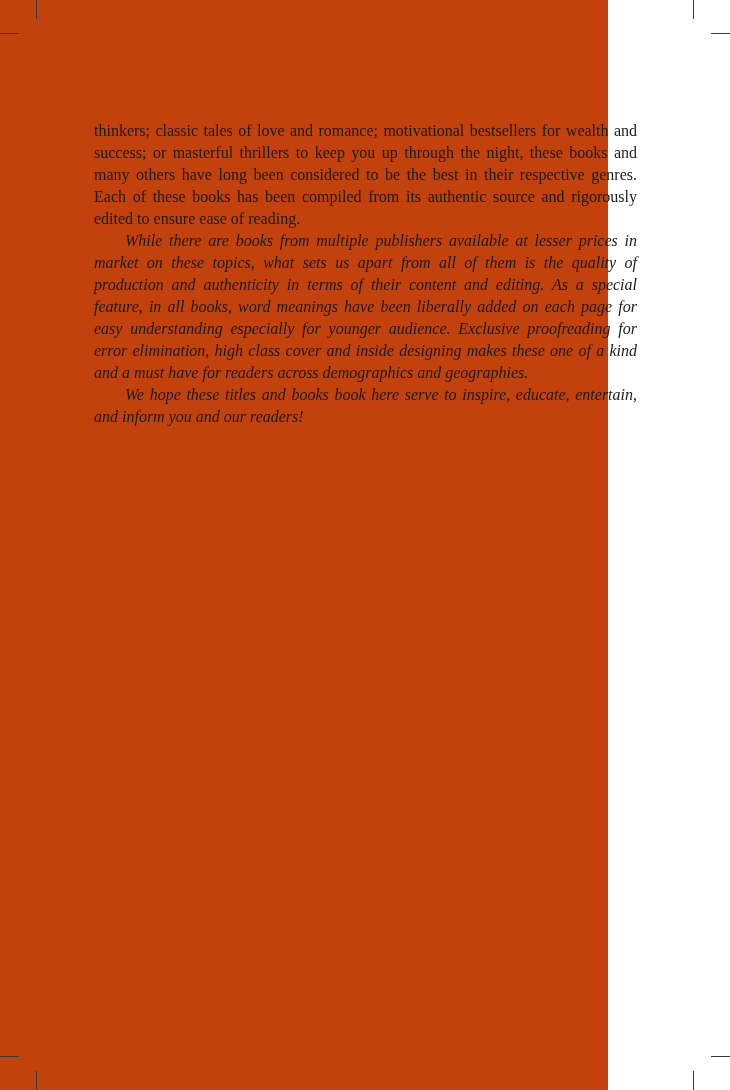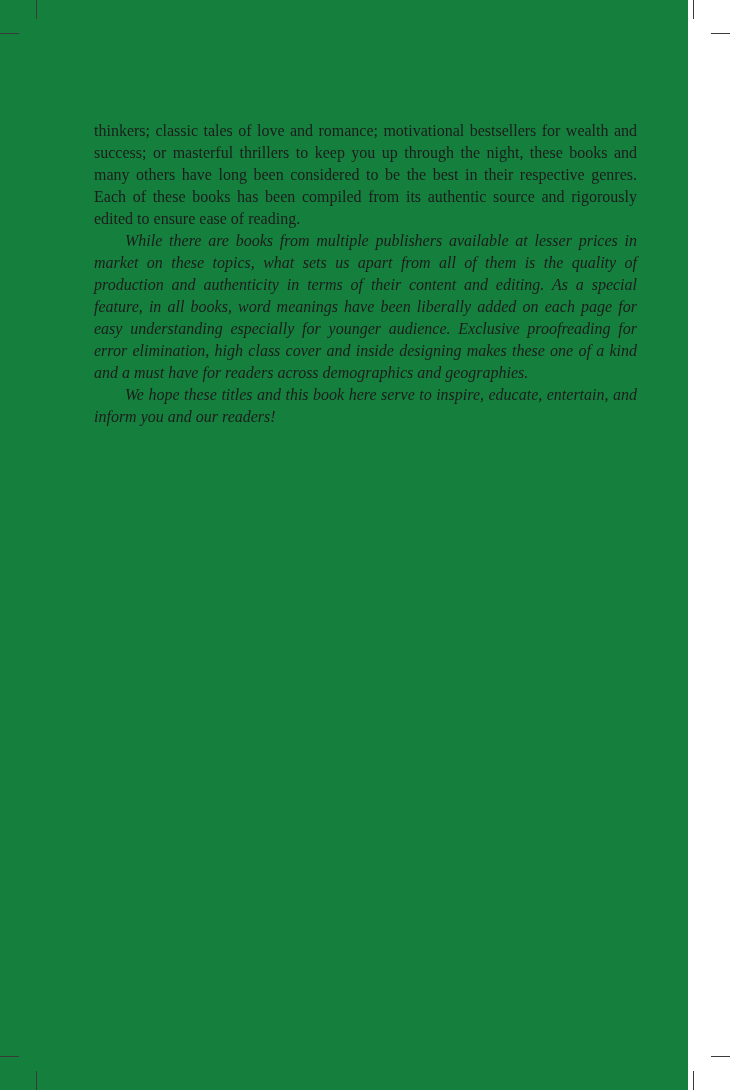--- a/index.html
+++ b/index.html
@@ -6,23 +6,23 @@
     html, body {
       width: 730px;
       height: 1090px;
       background: #ffffff;
       font-family: "Liberation Serif", "DejaVu Serif", serif;
       overflow: hidden;
       position: relative;
     }
     .page {
       position: relative;
-      width: 688px;
+      width: 608px;
       height: 1090px;
-      background: #15803d;
+      background: #c2410c;
     }
     .crop-mark {
       position: absolute;
       background: #3a3a3a;
     }
     .cm-v { width: 1px; height: 19px; }
     .cm-h { width: 19px; height: 1px; }
     .cm-tl-v { left: 36px; top: 0; }
     .cm-tl-h { left: 0; top: 33px; }
     .cm-tr-v { left: 693px; top: 0; }
@@ -60,16 +60,16 @@
   <div class="crop-mark cm-v cm-tr-v"></div>
   <div class="crop-mark cm-h cm-tr-h"></div>
   <div class="crop-mark cm-v cm-bl-v"></div>
   <div class="crop-mark cm-h cm-bl-h"></div>
   <div class="crop-mark cm-v cm-br-v"></div>
   <div class="crop-mark cm-h cm-br-h"></div>
 
   <div class="text-block">
     <p>thinkers; classic tales of love and romance; motivational bestsellers for wealth and success; or masterful thrillers to keep you up through the night, these books and many others have long been considered to be the best in their respective genres. Each of these books has been compiled from its authentic source and rigorously edited to ensure ease of reading.</p>
     <p class="indent">While there are books from multiple publishers available at lesser prices in market on these topics, what sets us apart from all of them is the quality of production and authenticity in terms of their content and editing. As a special feature, in all books, word meanings have been liberally added on each page for easy understanding especially for younger audience. Exclusive proofreading for error elimination, high class cover and inside designing makes these one of a kind and a must have for readers across demographics and geographies.</p>
-    <p class="indent">We hope these titles and this book here serve to inspire, educate, entertain, and inform you and our readers!</p>
+    <p class="indent">We hope these titles and books book here serve to inspire, educate, entertain, and inform you and our readers!</p>
   </div>
 
 </div>
 
 </body></html>

